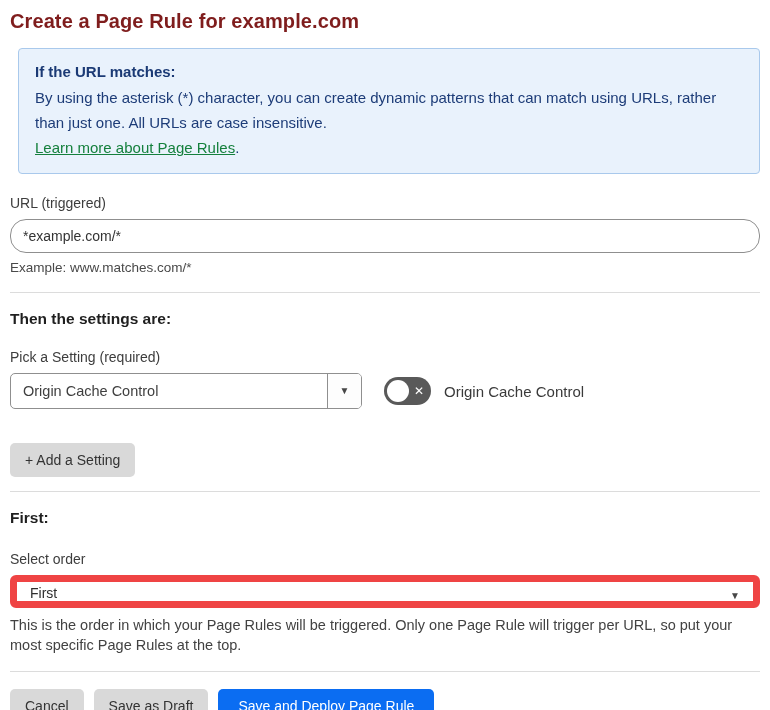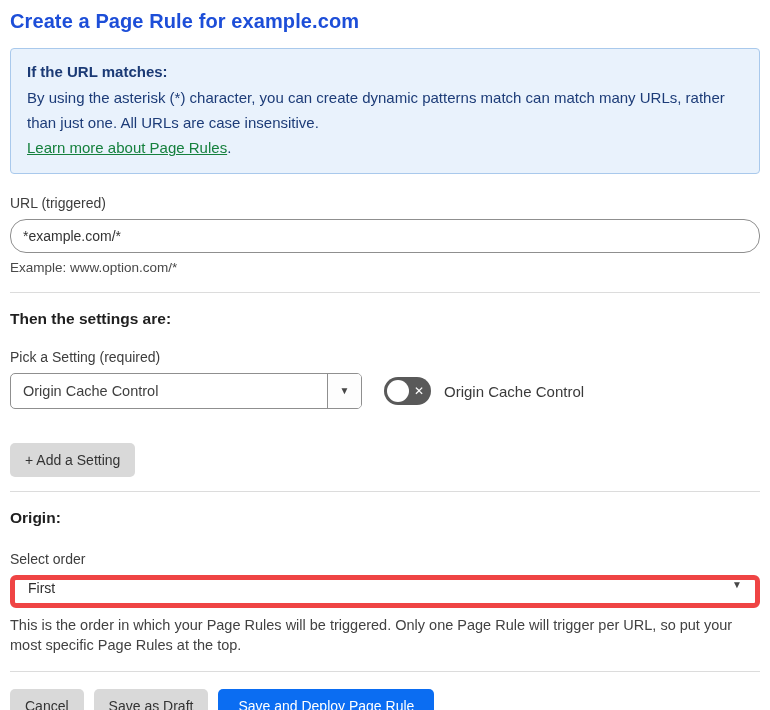--- a/index.html
+++ b/index.html
@@ -10,34 +10,35 @@
     font-family: "Liberation Sans", "DejaVu Sans", sans-serif;
     color: #333;
     overflow: hidden;
   }
   .container { padding: 6px 10px 0 10px; }
 
   
   .page-title {
     font-size: 20px;
     font-weight: bold;
-    color: #1d4ed8;
+    color: #7f1d1d;
     margin: 4px 0 15px 0;
     letter-spacing: 0.1px;
   }
 
   
   .info-box {
     background: #e9f2fc;
     border: 1px solid #a9c9ec;
     border-radius: 4px;
     padding: 11px 16px 12px 16px;
     color: #1d3c78;
     font-size: 15px;
     line-height: 1.65;
+    margin-left: 8px;
   }
   .info-heading { font-weight: bold; font-size: 15px; color: #1b3a75; }
   .info-body { margin-top: 1px; }
   .info-link-line { margin-top: 1px; }
   .info-link {
     color: #15803d;
     text-decoration: underline;
     cursor: pointer;
   }
   .info-link-suffix { color: #1d3c78; }
@@ -163,24 +164,24 @@
   .btn-gray {
     background: #d9d9d9;
     color: #333;
     padding: 10px 15px;
   }
   .add-setting-btn { margin-top: 34px; }
 
   
   .order-select {
     display: flex;
-    align-items: flex-start;
+    align-items: flex-end;
     width: 100%;
     height: 33px;
-    border: 5px solid #ef4444;
+    border: 7px solid #ef4444;
     border-radius: 6px;
     background: #fff;
     cursor: pointer;
     padding: 0 13px;
   }
   .order-select .select-value {
     flex: 1;
     font-size: 14px;
     color: #2e2e2e;
   }
@@ -207,27 +208,27 @@
 </style>
 </head>
 <body>
 
 <div class="container">
 
   <h1 class="page-title">Create a Page Rule for example.com</h1>
 
   <div class="info-box">
     <div class="info-heading">If the URL matches:</div>
-    <div class="info-body">By using the asterisk (*) character, you can create dynamic patterns match can match many URLs, rather than just one. All URLs are case insensitive.</div>
+    <div class="info-body">By using the asterisk (*) character, you can create dynamic patterns that can match using URLs, rather than just one. All URLs are case insensitive.</div>
     <div class="info-link-line"><a class="info-link">Learn more about Page Rules</a><span class="info-link-suffix">.</span></div>
   </div>
 
   <label class="field-label">URL (triggered)</label>
   <input class="text-input" type="text" value="*example.com/*" style="">
-  <div class="hint-text">Example: www.option.com/*</div>
+  <div class="hint-text">Example: www.matches.com/*</div>
 
   <hr class="divider">
 
   <div class="section-heading">Then the settings are:</div>
 
   <label class="field-label">Pick a Setting (required)</label>
 
   <div class="setting-row">
     <div class="fake-select">
       <div class="select-value">Origin Cache Control</div>
@@ -239,21 +240,21 @@
       <span class="toggle-knob"></span>
       <span class="toggle-x">✕</span>
     </div>
     <span class="toggle-label">Origin Cache Control</span>
   </div>
 
   <button class="btn btn-gray add-setting-btn">+ Add a Setting</button>
 
   <hr class="divider" style="margin-top:14px;">
 
-  <div class="section-heading">Origin:</div>
+  <div class="section-heading">First:</div>
 
   <label class="field-label" style="margin-top:24px;">Select order</label>
 
   <div class="order-select">
     <span class="select-value">First</span>
     <span class="arrow-glyph">▼</span>
   </div>
 
   <div class="order-help">This is the order in which your Page Rules will be triggered. Only one Page Rule will trigger per URL, so put your most specific Page Rules at the top.</div>
 

